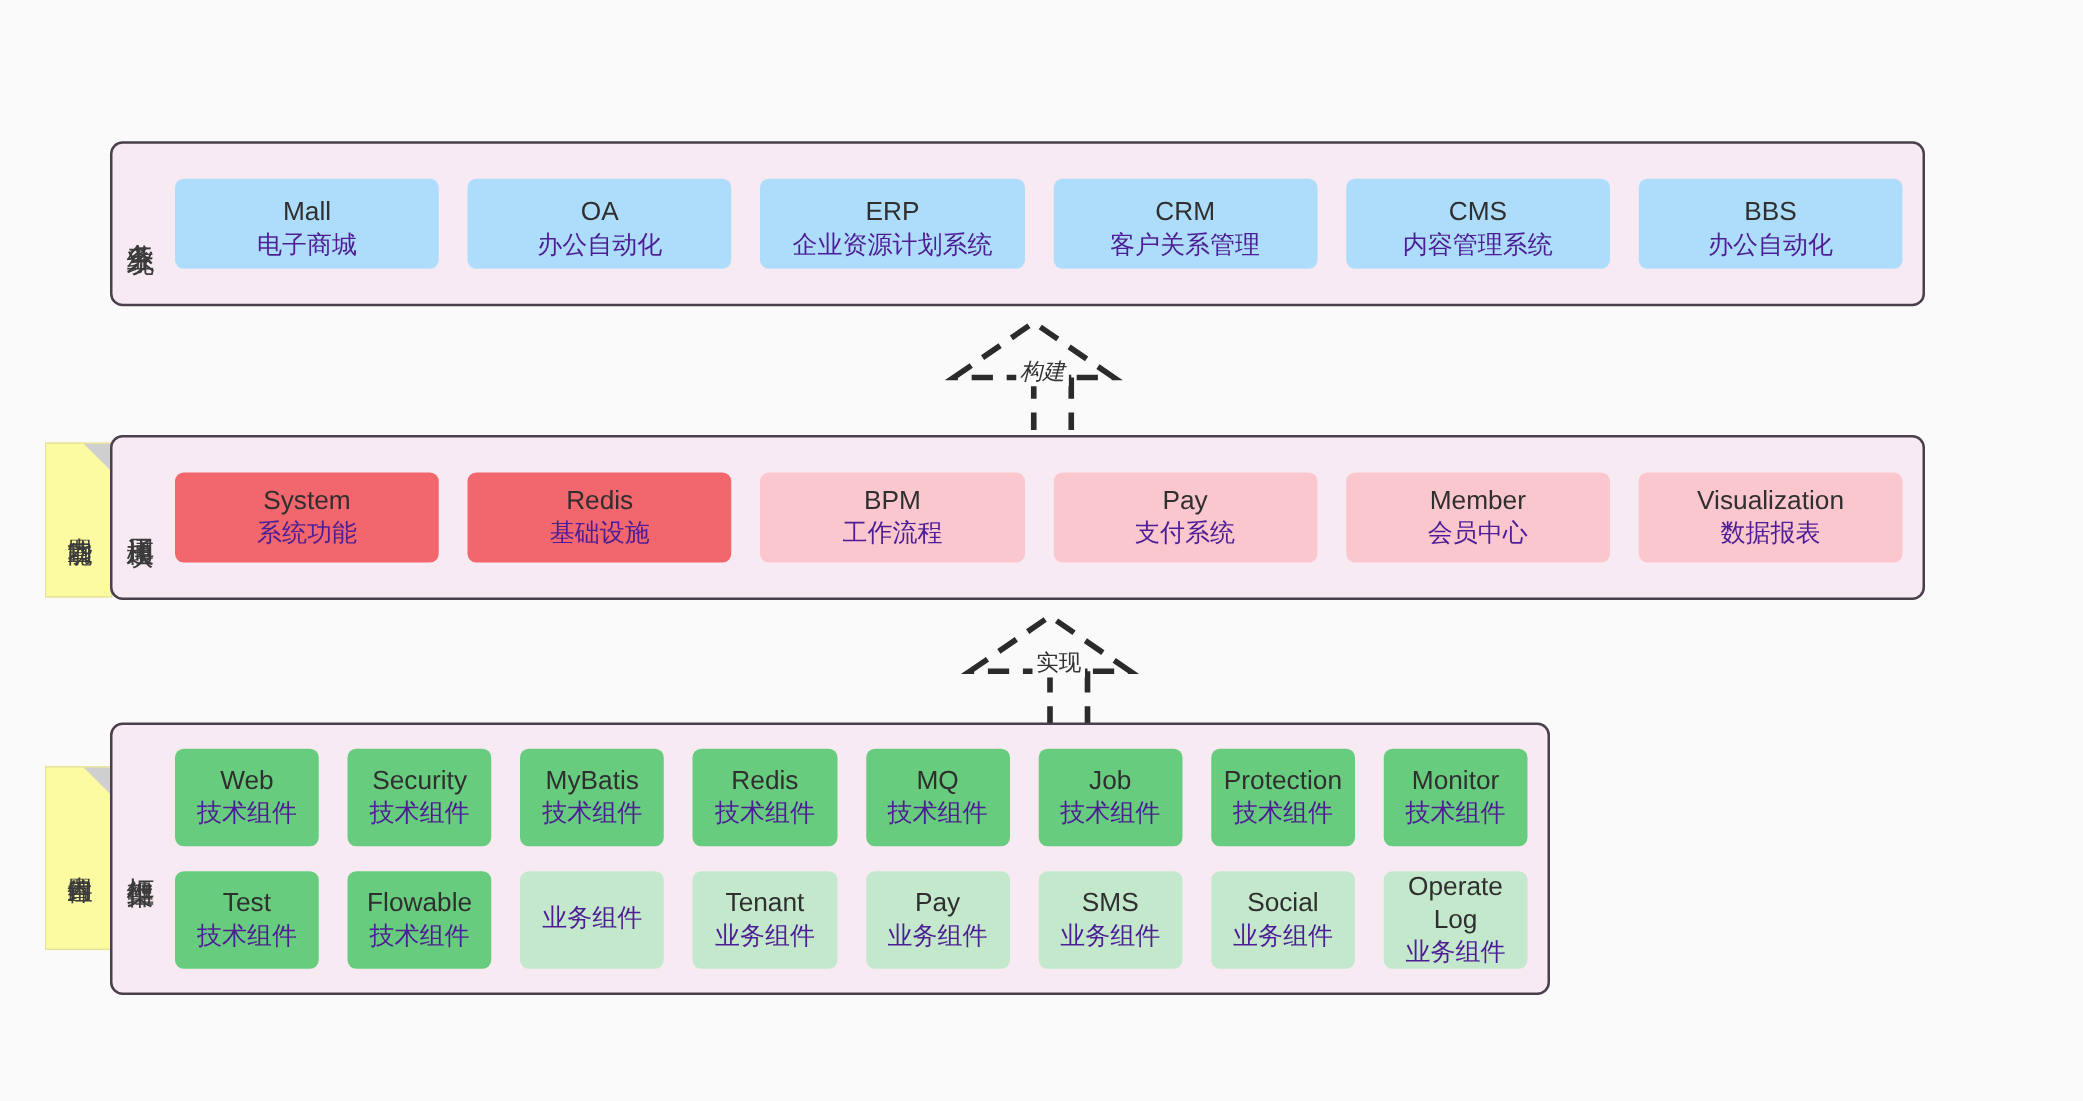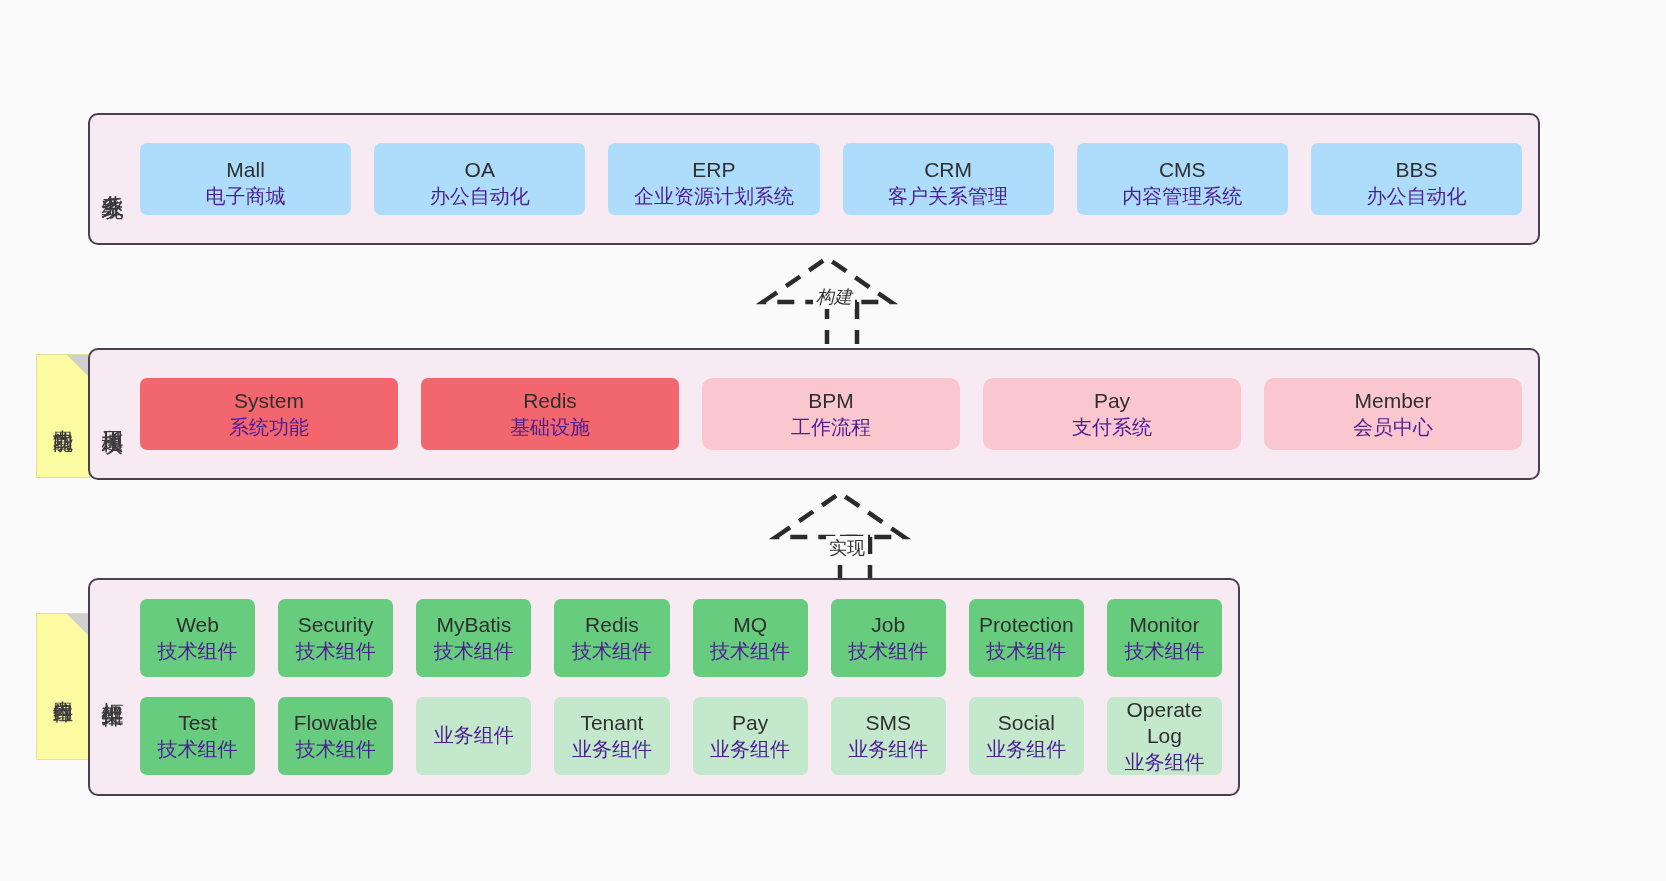--- a/index.html
+++ b/index.html
@@ -80,21 +80,21 @@
     font-size: 21px;
     color: #2f2f2f;
   }
   .card .cn {
     font-size: 20px;
     color: #4c1d95;
   }
 
   .card.blue       { background: #AEDDFB; justify-content: flex-end; }
   .card.red        { background: #F2666D; }
-  .card.pink       { background: #FBC7CE; border-radius: 10px; }
+  .card.pink       { background: #FBC7CE; }
   .card.green      { background: #68CC7E; }
   .card.lightgreen { background: #C4E8CB; }
 
   
   #layer-business { left: 88px;  top: 113px; width: 1452px; height: 132px; }
   #layer-business .card { height: 72px; }
 
   #layer-common   { left: 88px;  top: 348px; width: 1452px; height: 132px; }
   #layer-common .card { height: 72px; }
 
@@ -142,21 +142,21 @@
     position: absolute;
     font-size: 18px;
     color: #333333;
     background: #fafafa;
     padding: 0 3px;
     white-space: nowrap;
   }
   #connector-build  { left: 745px; top: 252px; width: 190px; height: 92px; }
   #connector-build  .connector-label { left: 68px; top: 33px; font-style: italic; }
   #connector-impl   { left: 758px; top: 487px; width: 190px; height: 92px; }
-  #connector-impl   .connector-label { left: 68px; top: 49px; text-align: right; }
+  #connector-impl   .connector-label { left: 68px; top: 31px; text-align: right; }
 </style>
 </head>
 <body>
 
 <div class="canvas">
 
   <div class="layer" id="layer-business">
     <div class="layer-title">业务系统</div>
     <div class="layer-body">
       <div class="row">
@@ -219,20 +219,24 @@
           <span class="cn">工作流程</span>
         </div>
         <div class="card pink">
           <span class="en">Pay</span>
           <span class="cn">支付系统</span>
         </div>
         <div class="card pink">
           <span class="en">Member</span>
           <span class="cn">会员中心</span>
         </div>
+        <div class="card pink">
+          <span class="en">Visualization</span>
+          <span class="cn">数据报表</span>
+        </div>
       </div>
     </div>
   </div>
 
   <div class="connector" id="connector-impl">
     <svg width="190" height="92" viewBox="0 0 190 92">
       <path d="M 18 50 L 82 6 L 146 50 Z" fill="#fafafa" stroke="#2b2b2b" stroke-width="4.5" stroke-dasharray="17 11" stroke-linecap="butt" stroke-linejoin="miter"></path>
       <path d="M 82 50 L 82 92 M 112 50 L 112 92" fill="none" stroke="#2b2b2b" stroke-width="4.5" stroke-dasharray="17 11"></path>
       <path d="M 82 50 L 112 50" fill="none" stroke="#2b2b2b" stroke-width="4.5" stroke-dasharray="17 11"></path>
     </svg>

